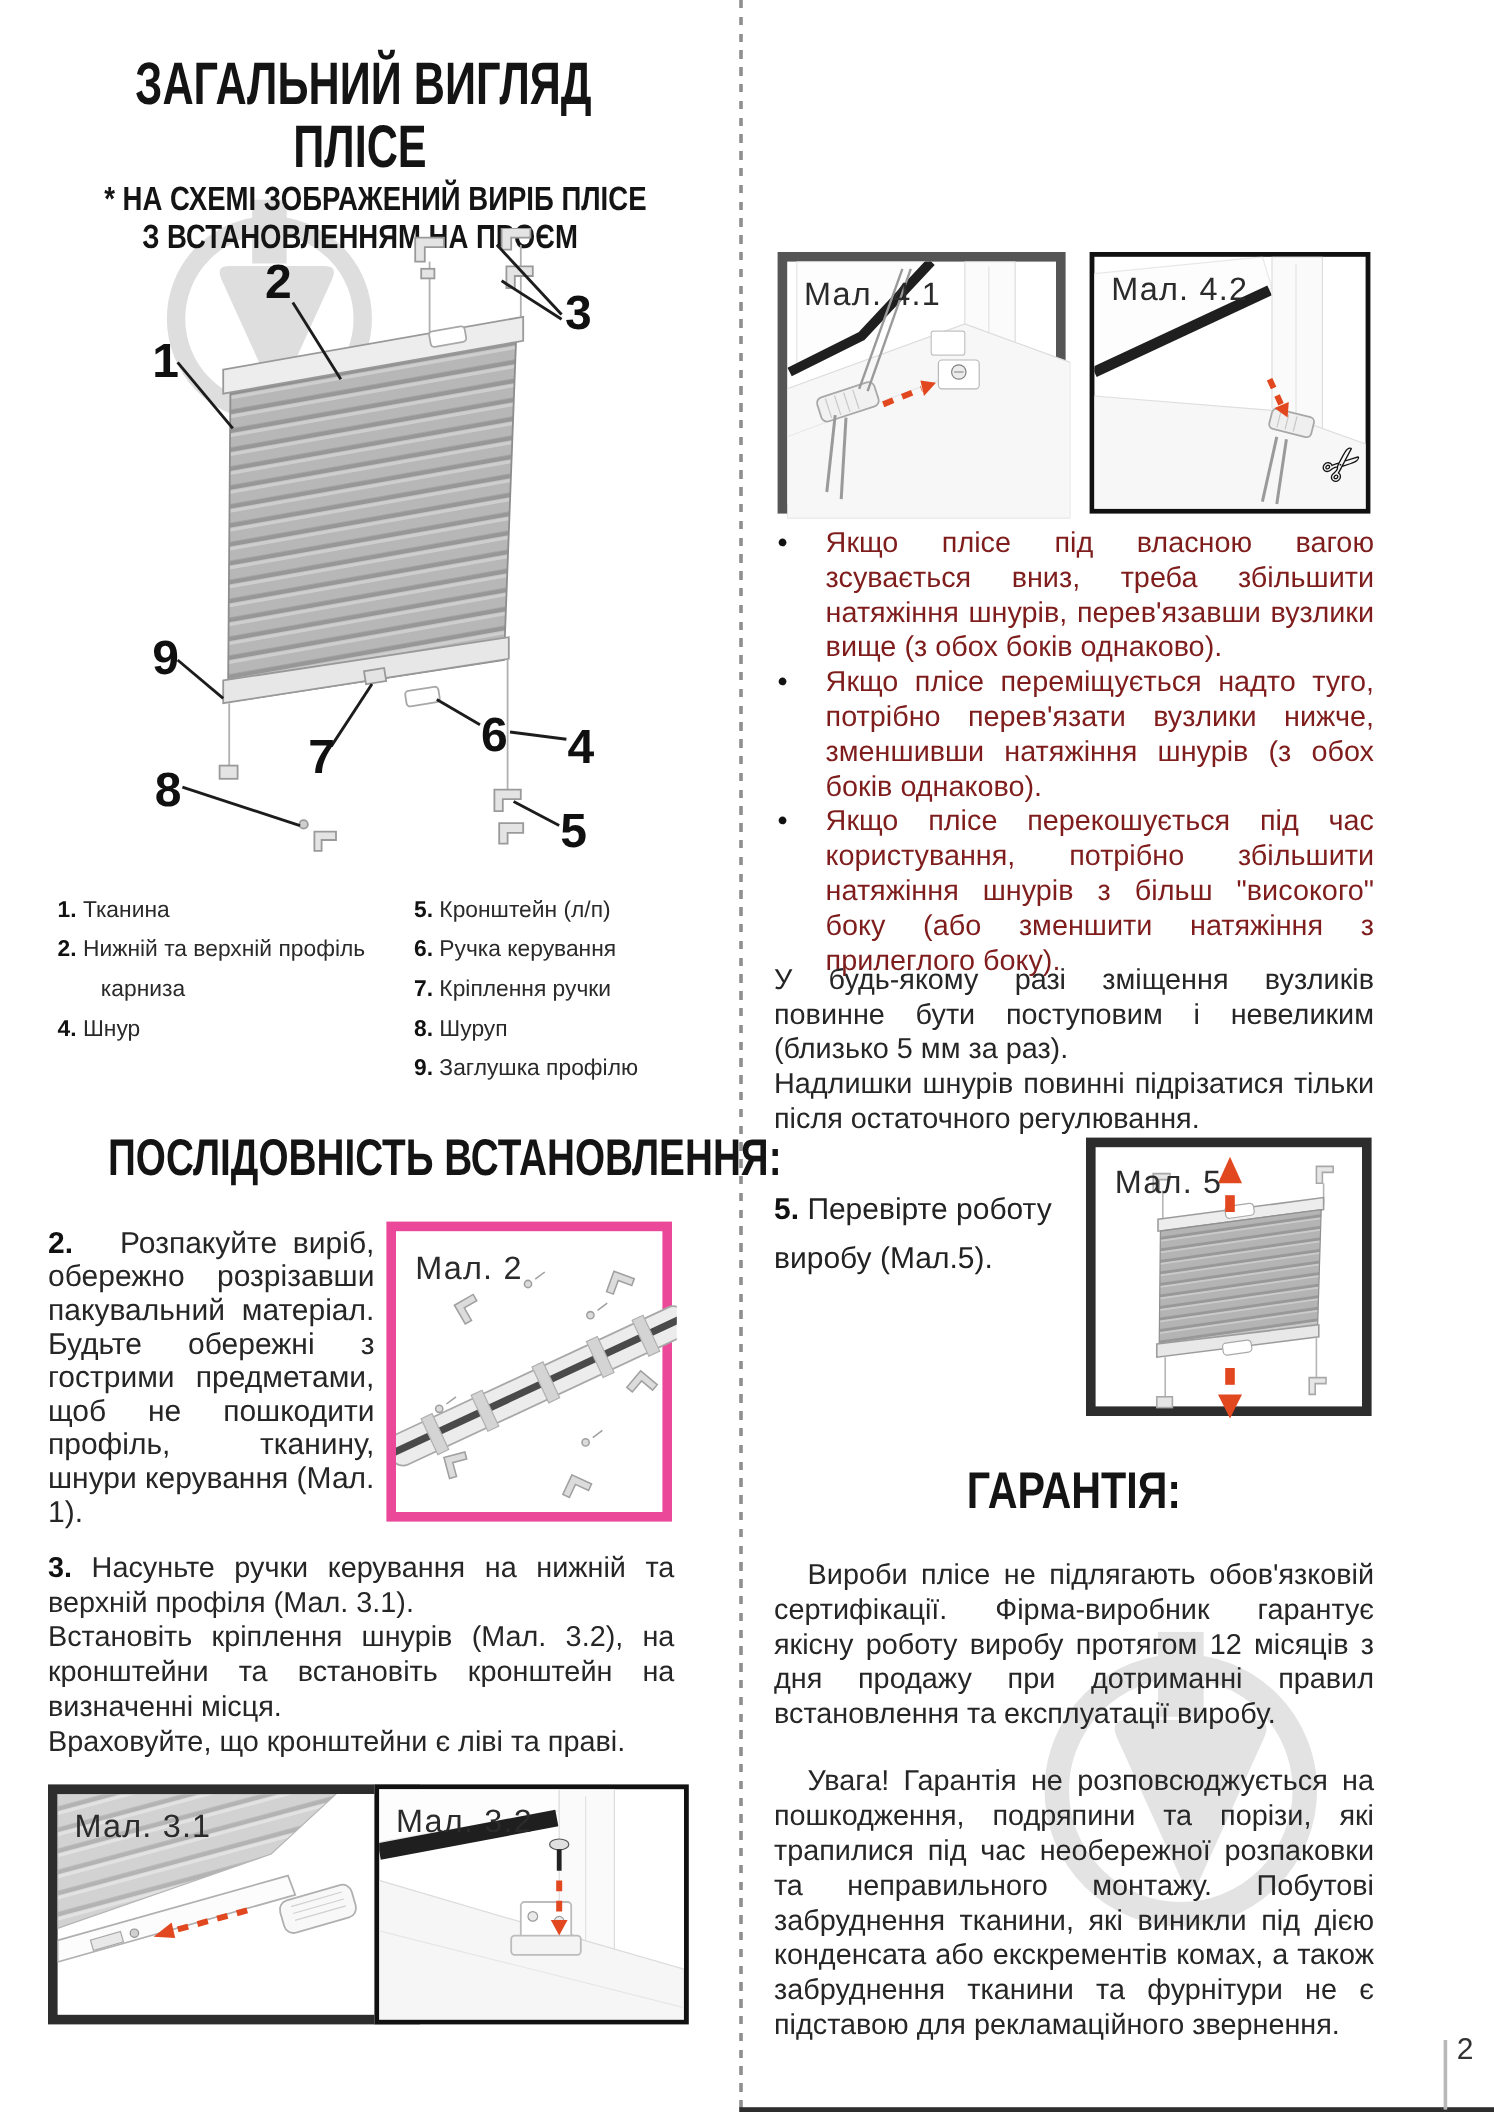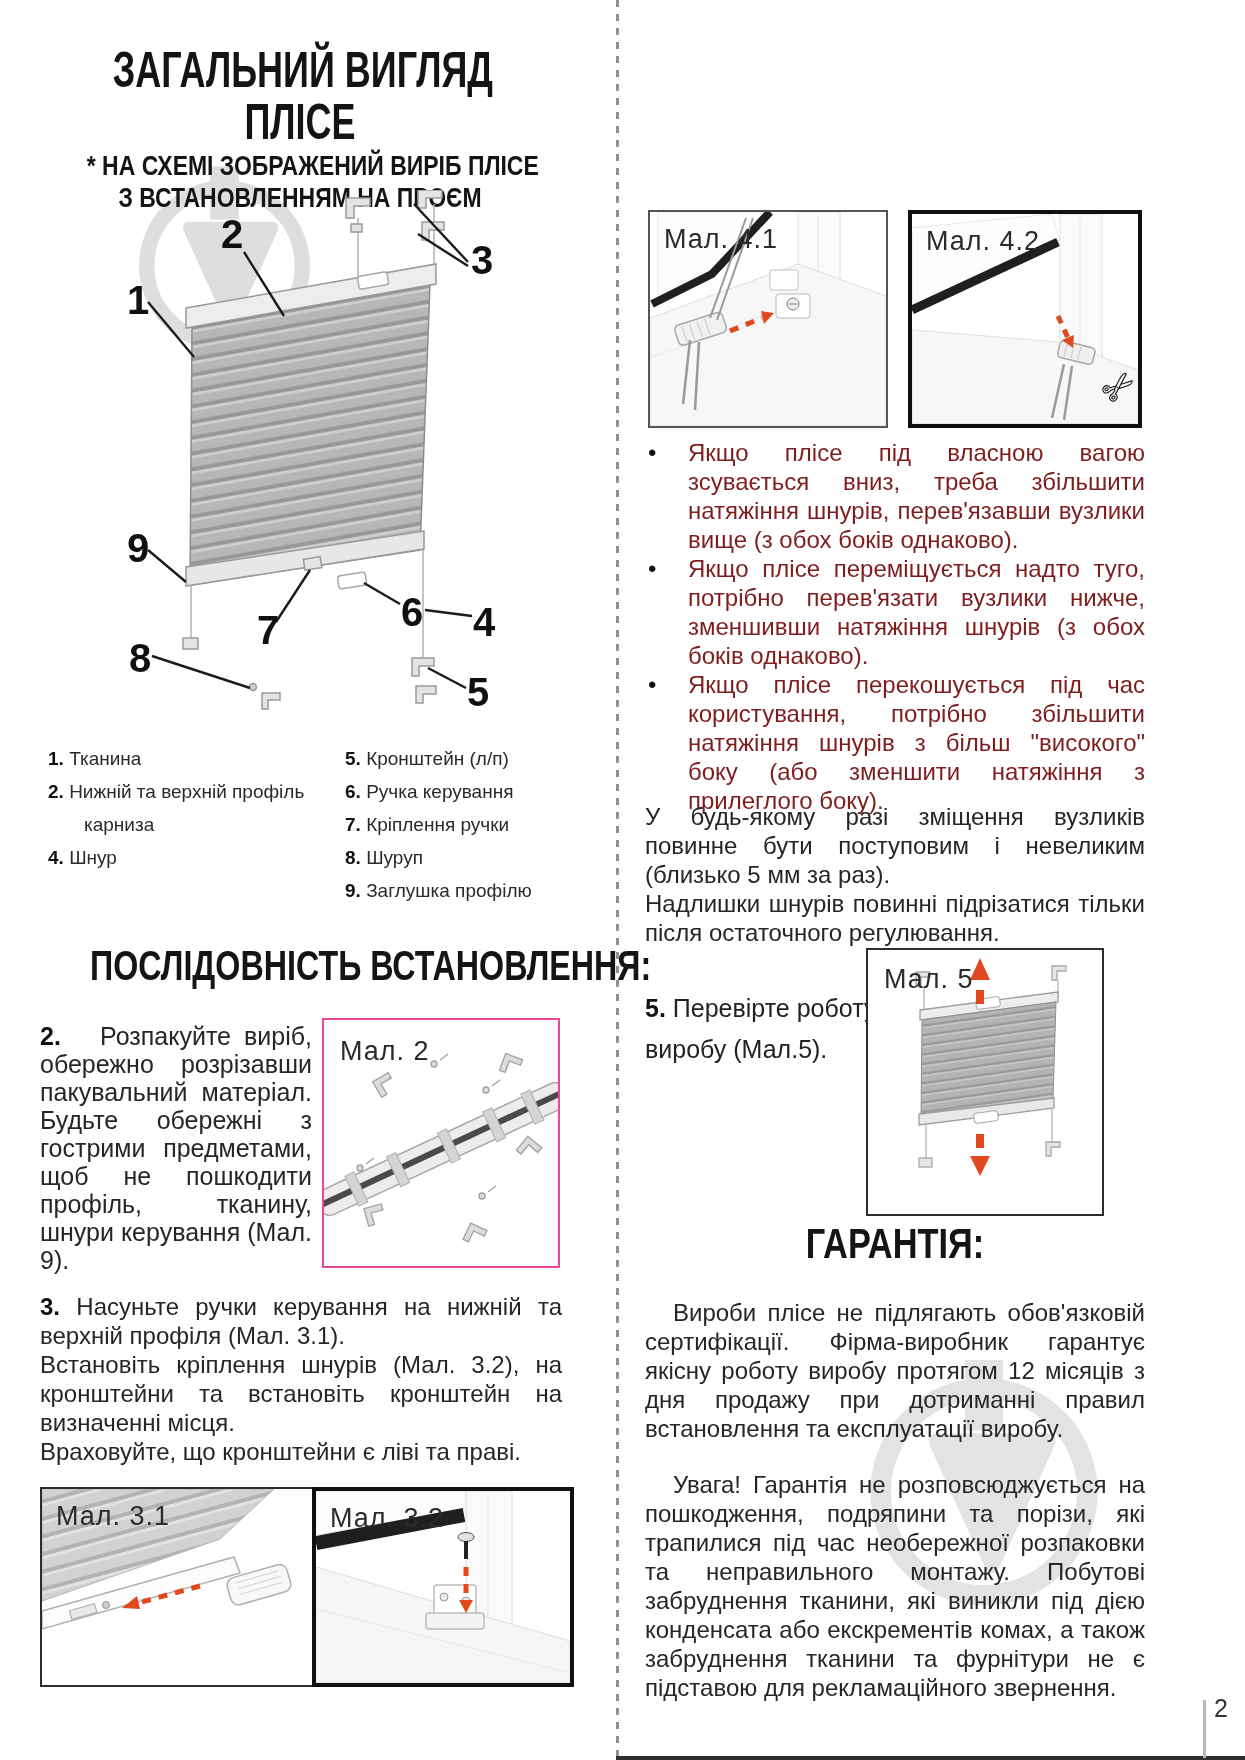--- a/index.html
+++ b/index.html
@@ -9,21 +9,21 @@
   .jtext{text-align:justify;color:#262626;}
   .num{font-weight:bold;color:#111;}
   .cond{font-weight:bold;color:#141414;white-space:nowrap;text-align:center;}
   .title-line{font-size:50px;line-height:52px;transform:scaleX(0.72);transform-origin:50% 50%;}
   .sub-line{font-size:28px;line-height:32px;transform:scaleX(0.82);transform-origin:50% 50%;}
   .sec-line{font-size:43px;line-height:46px;transform:scaleX(0.75);transform-origin:50% 50%;}
   .war-line{font-size:43px;line-height:46px;transform:scaleX(0.8);transform-origin:50% 50%;}
   .legend{font-size:19px;line-height:33px;color:#2a2a2a;}
   .legend .li{padding-left:36px;text-indent:-36px;}
   .body24{font-size:24px;line-height:29px;}
-  .figbox{border:2px solid #ec4899;background:#fff;box-sizing:border-box;}
+  .figbox{border:8px solid #ec4899;background:#fff;box-sizing:border-box;}
   .fig-label{font-size:27px;fill:#2b2b2b;letter-spacing:1px;font-family:"Liberation Sans",sans-serif;}
   .dnum{font-size:40px;font-weight:bold;fill:#101010;font-family:"Liberation Sans",sans-serif;}
   .bullet{display:flex;margin:0 0 0 0;}
   .bullet .dot{width:40px;font-size:24px;color:#111;}
   .bullet .btxt{flex:1;text-align:justify;color:#7f1d1d;}
   .divider{background:repeating-linear-gradient(to bottom,#8f8f8f 0 7px,transparent 7px 14px);}
   svg{display:block;}
 </style>
 </head>
 <body>
@@ -124,21 +124,21 @@
     <div class="li"><span class="num">8.</span> <span>Шуруп</span></div>
     <div class="li"><span class="num">9.</span> <span>Заглушка профілю</span></div>
   </div>
 
   <div class="abs" style="left:20px;top:942px;width:560px">
     <div class="cond sec-line">ПОСЛІДОВНІСТЬ ВСТАНОВЛЕННЯ:</div>
   </div>
 
   <div class="abs jtext" style="left:40px;top:1022px;width:272px;font-size:25px;line-height:28px">
     <span class="num">2.</span>&nbsp;&nbsp;
-    <span>Розпакуйте виріб, обережно розрізавши пакувальний матеріал. Будьте обережні з гострими предметами, щоб не пошкодити профіль, тканину, шнури керування (Мал. 9).</span>
+    <span>Розпакуйте виріб, обережно розрізавши пакувальний матеріал. Будьте обережні з гострими предметами, щоб не пошкодити профіль, тканину, шнури керування (Мал. 1).</span>
   </div>
   <div class="figbox abs" style="left:322px;top:1018px;width:238px;height:250px">
     <svg width="234" height="246" viewBox="0 0 234 246">
       <g transform="rotate(-25 117 128)">
         <rect x="-18" y="116" width="272" height="27" rx="10" fill="#ececec" stroke="#a8a8a8" stroke-width="1.5"></rect>
         <rect x="-18" y="126" width="272" height="6" fill="#4a4a4a"></rect>
         <rect x="18" y="113" width="10" height="33" fill="#d4d4d4" stroke="#b0b0b0"></rect>
         <rect x="64" y="113" width="10" height="33" fill="#d4d4d4" stroke="#b0b0b0"></rect>
         <rect x="120" y="113" width="10" height="33" fill="#d4d4d4" stroke="#b0b0b0"></rect>
         <rect x="170" y="113" width="10" height="33" fill="#d4d4d4" stroke="#b0b0b0"></rect>
@@ -296,21 +296,21 @@
 
   <div class="abs body24" style="left:645px;top:802px;width:500px">
     <div class="jtext">У будь-якому разі зміщення вузликів повинне бути поступовим і невеликим (близько 5 мм за раз).</div>
     <div class="jtext">Надлишки шнурів повинні підрізатися тільки після остаточного регулювання.</div>
   </div>
 
   <div class="abs" style="left:645px;top:988px;width:252px;font-size:25px;line-height:41px">
     <span class="num">5.</span>
     <span>Перевірте роботу виробу (Мал.5).</span>
   </div>
-  <div class="figbox abs" style="left:866px;top:948px;width:238px;height:268px;border-color:#2d2d2d">
+  <div class="figbox abs" style="left:905px;top:948px;width:238px;height:232px;border-color:#2d2d2d">
     <svg width="234" height="228" viewBox="0 0 234 228">
       <defs>
         <pattern id="p-5" width="10" height="9.5" patternUnits="userSpaceOnUse" patternTransform="rotate(-8)">
           <rect width="10" height="9.5" fill="#b4b4b4"></rect>
           <rect y="5.5" width="10" height="2.5" fill="#989898"></rect>
           <rect y="8" width="10" height="1.5" fill="#cccccc"></rect>
         </pattern>
       </defs>
       <g stroke="#a8a8a8" fill="#e6e6e6" stroke-width="1.3">
         <path d="M48,22 h14 v5 h-9 v9 h-5 z"></path>

